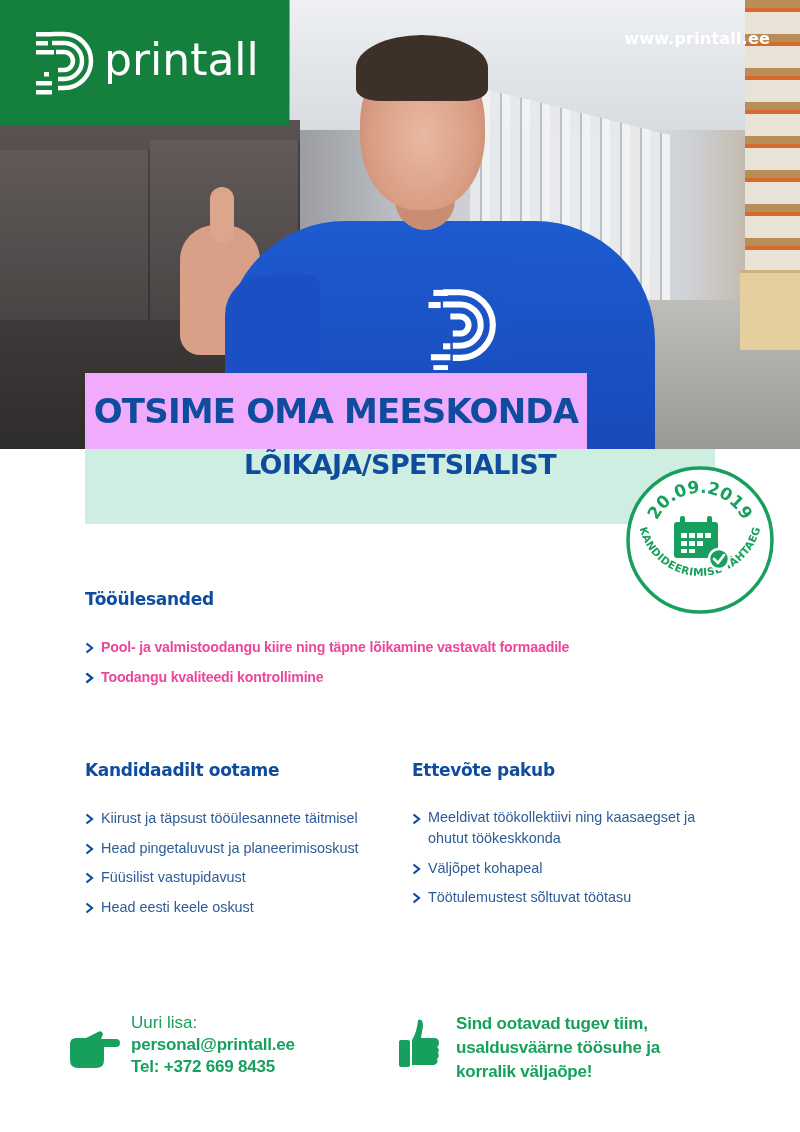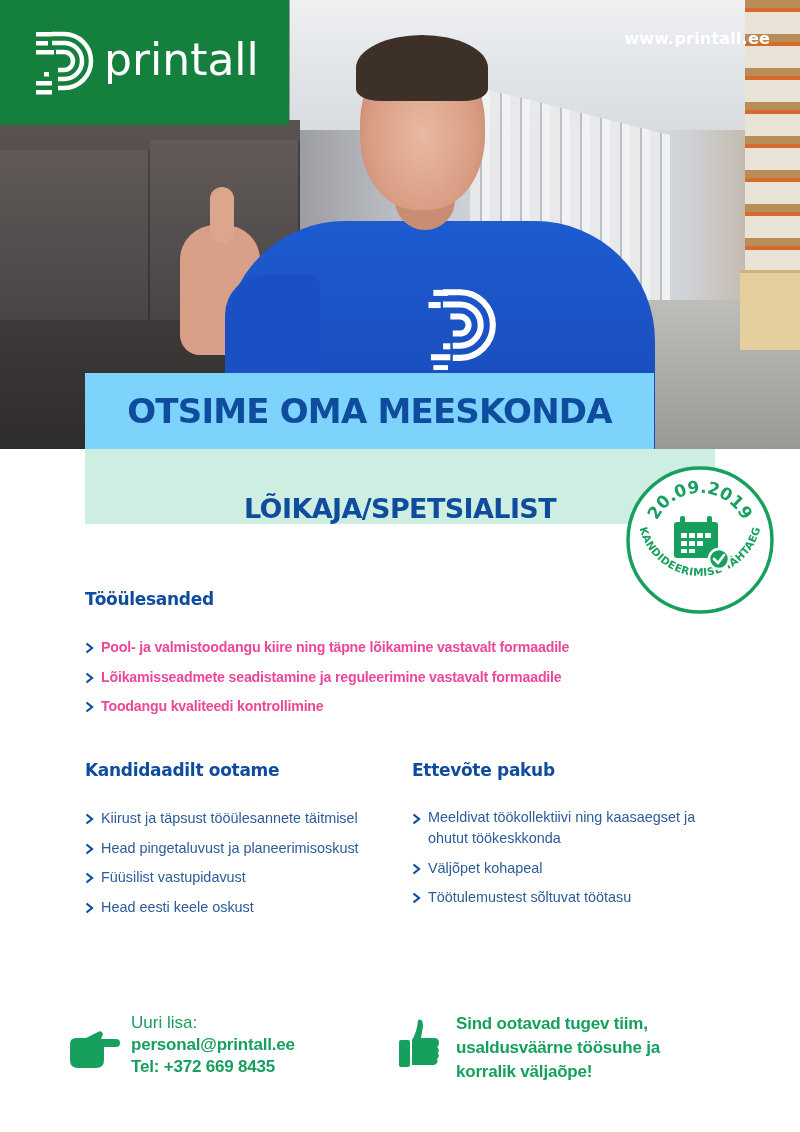--- a/index.html
+++ b/index.html
@@ -64,27 +64,27 @@
   .logo-block {
     position: absolute; left: 0; top: 0; width: 289px; height: 125px; background: #15803d;
     display: flex; align-items: center; padding-left: 34px;
   }
   .logo-mark { width: 60px; height: 70px; margin-right: 10px; }
   .logo-text { color: #ffffff; font-size: 44px; font-weight: 400; letter-spacing: 0px; font-family: "DejaVu Sans", sans-serif; line-height: 1; margin-top: -6px; }
   .website { position: absolute; right: 30px; top: 29px; color: #ffffff; font-size: 16px; font-weight: 700; font-family: "DejaVu Sans", sans-serif; letter-spacing: 0.2px; }
 
   
   .title-box {
-    position: absolute; left: 85px; top: 373px; width: 569px; height: 76px; background: #7dd3fc;
+    position: absolute; left: 85px; top: 373px; width: 502px; height: 76px; background: #f0abfc;
     display: flex; align-items: center; justify-content: center;
   }
   .title-box h1 { color: #0f4c9e; font-size: 34px; font-weight: 700; font-family: "DejaVu Sans", sans-serif; letter-spacing: -0.8px; }
   .subtitle-box {
     position: absolute; left: 85px; top: 449px; width: 630px; height: 75px; background: #cdeee0;
-    display: flex; align-items: flex-end; justify-content: center;
+    display: flex; align-items: flex-start; justify-content: center;
   }
   .subtitle-box h2 { color: #0f4c9e; font-size: 27px; font-weight: 700; font-family: "DejaVu Sans", sans-serif; letter-spacing: -0.6px; }
 
   
   .stamp { position: absolute; left: 625px; top: 465px; width: 150px; height: 150px; }
 
   
   .section-title { position: absolute; font-size: 17px; font-weight: 700; color: #0f4c9e; font-family: "DejaVu Sans", sans-serif; letter-spacing: -0.3px; }
   ul.bullets { position: absolute; list-style: none; }
   ul.bullets li { position: relative; padding-left: 16px; line-height: 22px; margin-bottom: 7.5px; color: #1c4f93; }
@@ -208,21 +208,20 @@
   <li>
     <svg class="chev" viewBox="0 0 9 12">
         <path d="M1.5 1.5 L7 6 L1.5 10.5" fill="none" stroke="#0f4c9e" stroke-width="2.2"></path>
       </svg>
     <span>Pool- ja valmistoodangu kiire ning täpne lõikamine vastavalt formaadile</span>
   </li>
   <li>
     <svg class="chev" viewBox="0 0 9 12">
         <path d="M1.5 1.5 L7 6 L1.5 10.5" fill="none" stroke="#0f4c9e" stroke-width="2.2"></path>
       </svg>
-    <span>Lõikamisseadmete seadistamine ja reguleerimine vastavalt formaadile</span>
   </li>
   <li>
     <svg class="chev" viewBox="0 0 9 12">
         <path d="M1.5 1.5 L7 6 L1.5 10.5" fill="none" stroke="#0f4c9e" stroke-width="2.2"></path>
       </svg>
     <span>Toodangu kvaliteedi kontrollimine</span>
   </li>
 </ul>
 
 <div class="section-title" style="left:85px; top:760px;">Kandidaadilt ootame</div>

